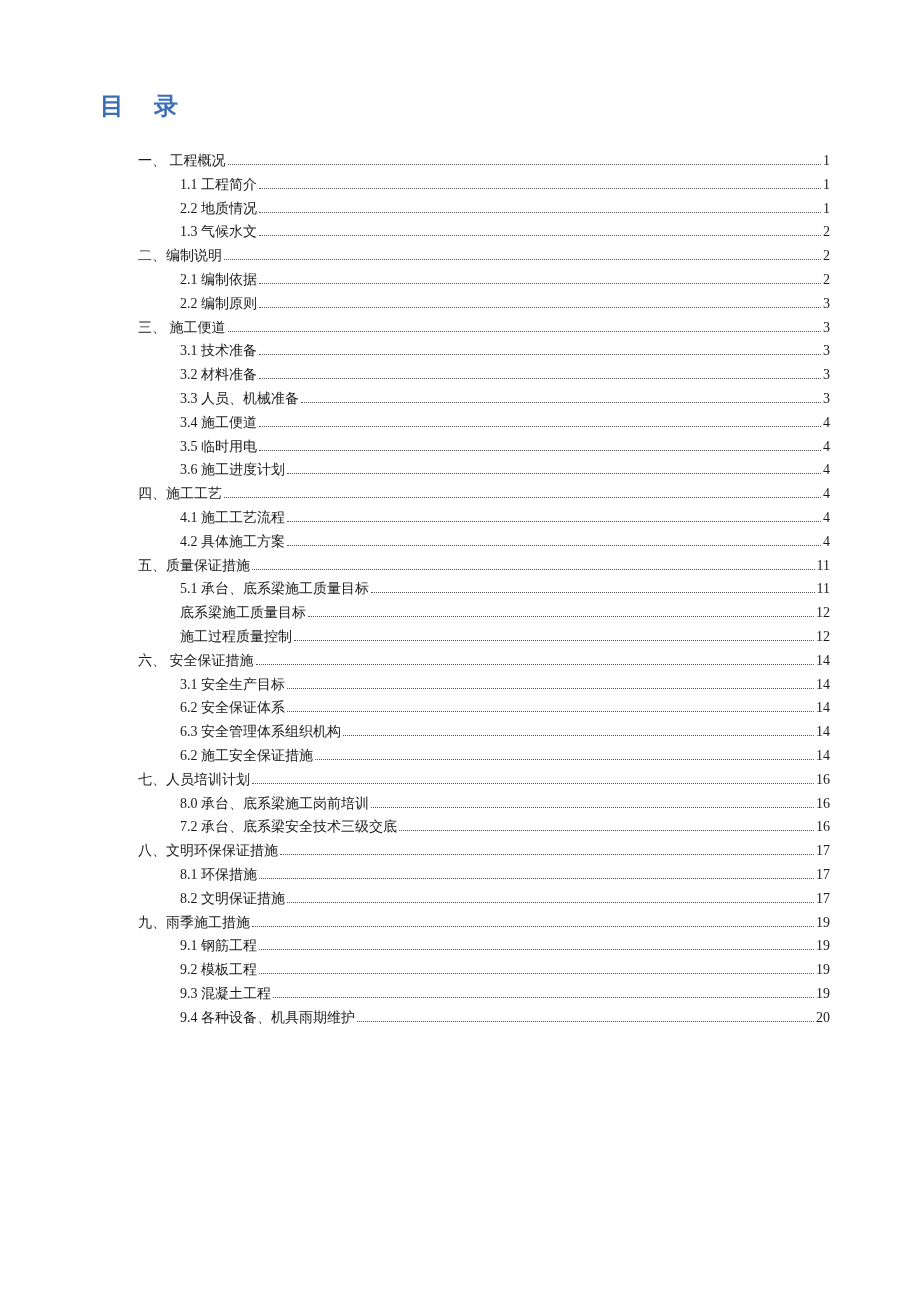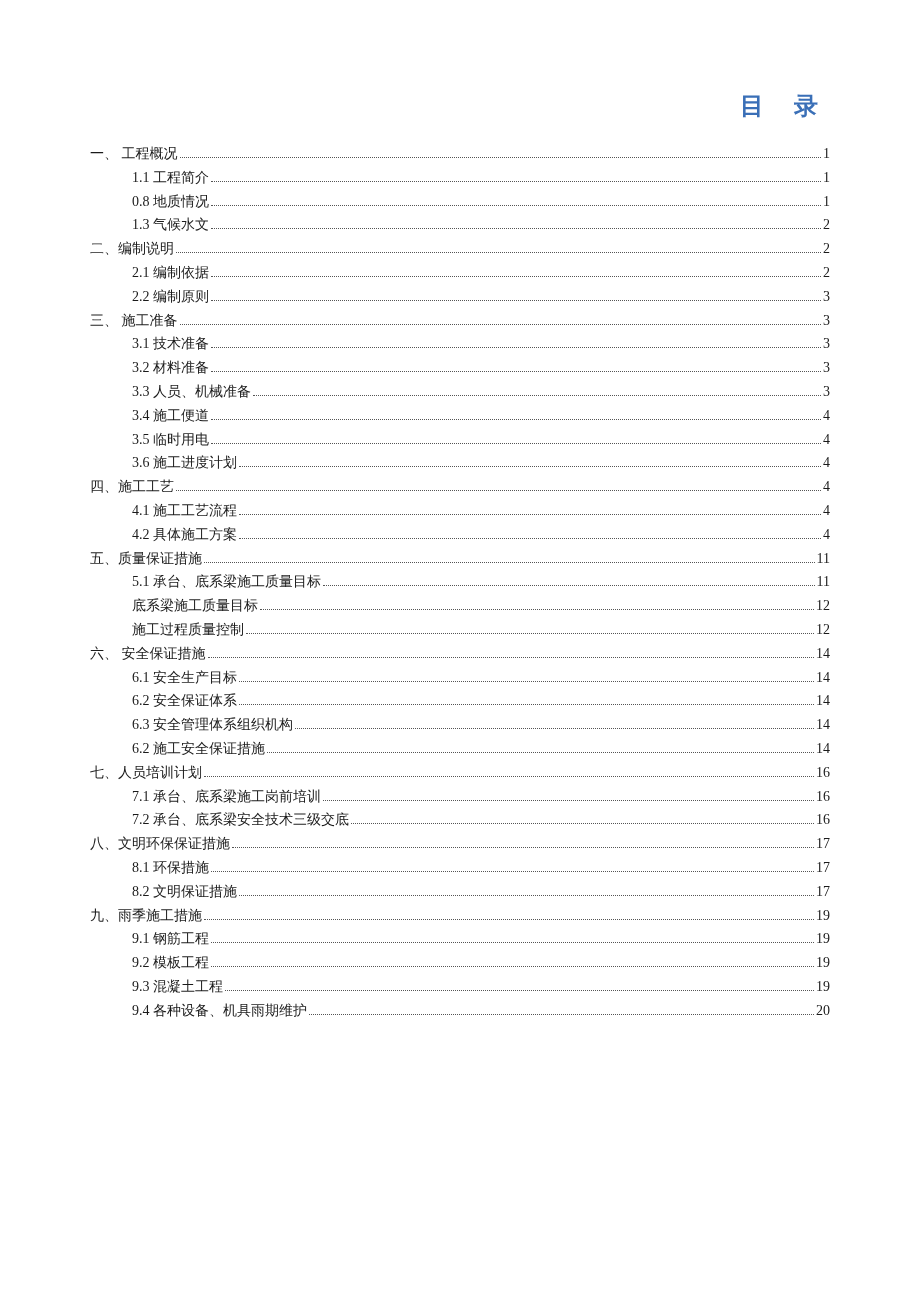--- a/index.html
+++ b/index.html
@@ -8,37 +8,38 @@
       box-sizing: border-box;
     }
     body {
       background: #ffffff;
       font-family: "SimSun", "宋体", serif;
       width: 920px;
       height: 1302px;
       padding: 90px 90px 0 90px;
     }
     .title {
-      text-align: right;
+      text-align: left;
       font-size: 24px;
       color: #3a6fb7;
       font-weight: bold;
       letter-spacing: 12px;
-      margin-bottom: 20px;
+      margin-bottom: 27px;
       padding-left: 10px;
     }
     .toc {
       font-size: 14px;
       line-height: 1.7;
       color: #1a1a1a;
     }
     .toc-row {
       display: flex;
       align-items: baseline;
       white-space: nowrap;
+      margin-left: 48px;
     }
     .toc-row.level-1 {
       padding-left: 0;
     }
     .toc-row.level-2 {
       padding-left: 42px;
       justify-content: space-between;
     }
     .toc-label {
       flex: 0 0 auto;
@@ -63,21 +64,21 @@
       <span class="toc-label">一、 工程概况</span>
       <span class="toc-dots"></span>
       <span class="toc-page">1</span>
     </div>
     <div class="toc-row level-2">
       <span class="toc-label">1.1 工程简介</span>
       <span class="toc-dots"></span>
       <span class="toc-page">1</span>
     </div>
     <div class="toc-row level-2">
-      <span class="toc-label">0.8 地质情况</span>
+      <span class="toc-label">2.2 地质情况</span>
       <span class="toc-dots"></span>
       <span class="toc-page">1</span>
     </div>
     <div class="toc-row level-2">
       <span class="toc-label">1.3 气候水文</span>
       <span class="toc-dots"></span>
       <span class="toc-page">2</span>
     </div>
     <div class="toc-row level-1">
       <span class="toc-label">二、编制说明</span>
@@ -88,21 +89,21 @@
       <span class="toc-label">2.1 编制依据</span>
       <span class="toc-dots"></span>
       <span class="toc-page">2</span>
     </div>
     <div class="toc-row level-2">
       <span class="toc-label">2.2 编制原则</span>
       <span class="toc-dots"></span>
       <span class="toc-page">3</span>
     </div>
     <div class="toc-row level-1">
-      <span class="toc-label">三、 施工准备</span>
+      <span class="toc-label">三、 施工便道</span>
       <span class="toc-dots"></span>
       <span class="toc-page">3</span>
     </div>
     <div class="toc-row level-2">
       <span class="toc-label">3.1 技术准备</span>
       <span class="toc-dots"></span>
       <span class="toc-page">3</span>
     </div>
     <div class="toc-row level-2">
       <span class="toc-label">3.2 材料准备</span>
@@ -163,21 +164,21 @@
       <span class="toc-label"> 施工过程质量控制</span>
       <span class="toc-dots"></span>
       <span class="toc-page">12</span>
     </div>
     <div class="toc-row level-1">
       <span class="toc-label">六、 安全保证措施</span>
       <span class="toc-dots"></span>
       <span class="toc-page">14</span>
     </div>
     <div class="toc-row level-2">
-      <span class="toc-label">6.1 安全生产目标</span>
+      <span class="toc-label">3.1 安全生产目标</span>
       <span class="toc-dots"></span>
       <span class="toc-page">14</span>
     </div>
     <div class="toc-row level-2">
       <span class="toc-label">6.2 安全保证体系</span>
       <span class="toc-dots"></span>
       <span class="toc-page">14</span>
     </div>
     <div class="toc-row level-2">
       <span class="toc-label">6.3 安全管理体系组织机构</span>
@@ -188,21 +189,21 @@
       <span class="toc-label">6.2 施工安全保证措施</span>
       <span class="toc-dots"></span>
       <span class="toc-page">14</span>
     </div>
     <div class="toc-row level-1">
       <span class="toc-label">七、人员培训计划</span>
       <span class="toc-dots"></span>
       <span class="toc-page">16</span>
     </div>
     <div class="toc-row level-2">
-      <span class="toc-label">7.1 承台、底系梁施工岗前培训</span>
+      <span class="toc-label">8.0 承台、底系梁施工岗前培训</span>
       <span class="toc-dots"></span>
       <span class="toc-page">16</span>
     </div>
     <div class="toc-row level-2">
       <span class="toc-label">7.2 承台、底系梁安全技术三级交底</span>
       <span class="toc-dots"></span>
       <span class="toc-page">16</span>
     </div>
     <div class="toc-row level-1">
       <span class="toc-label">八、文明环保保证措施</span>

